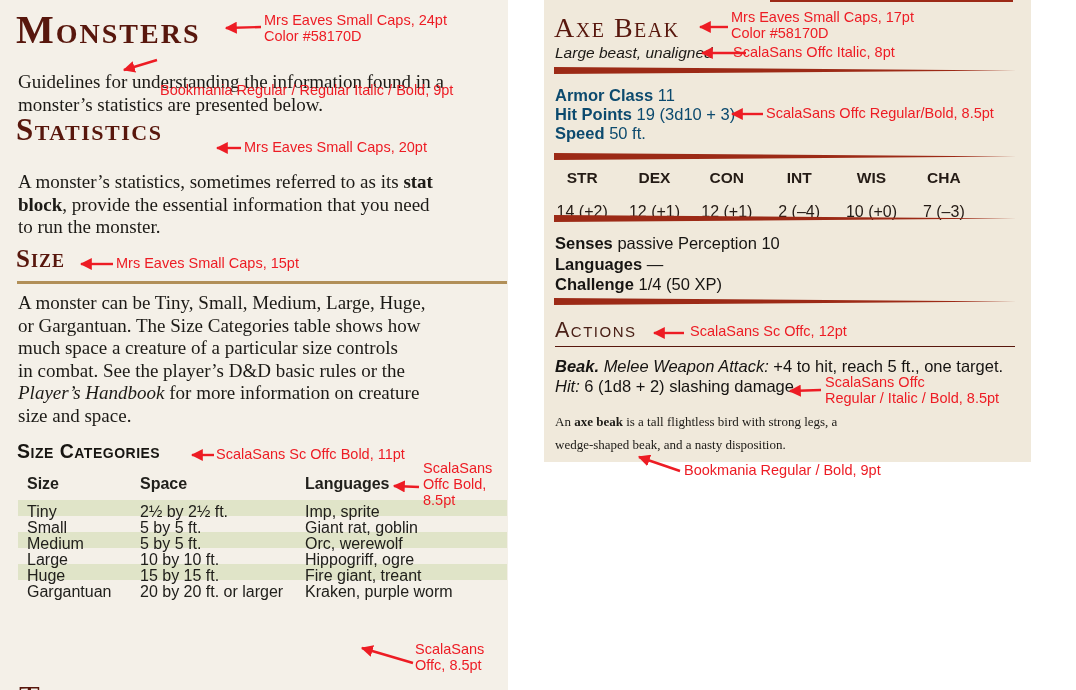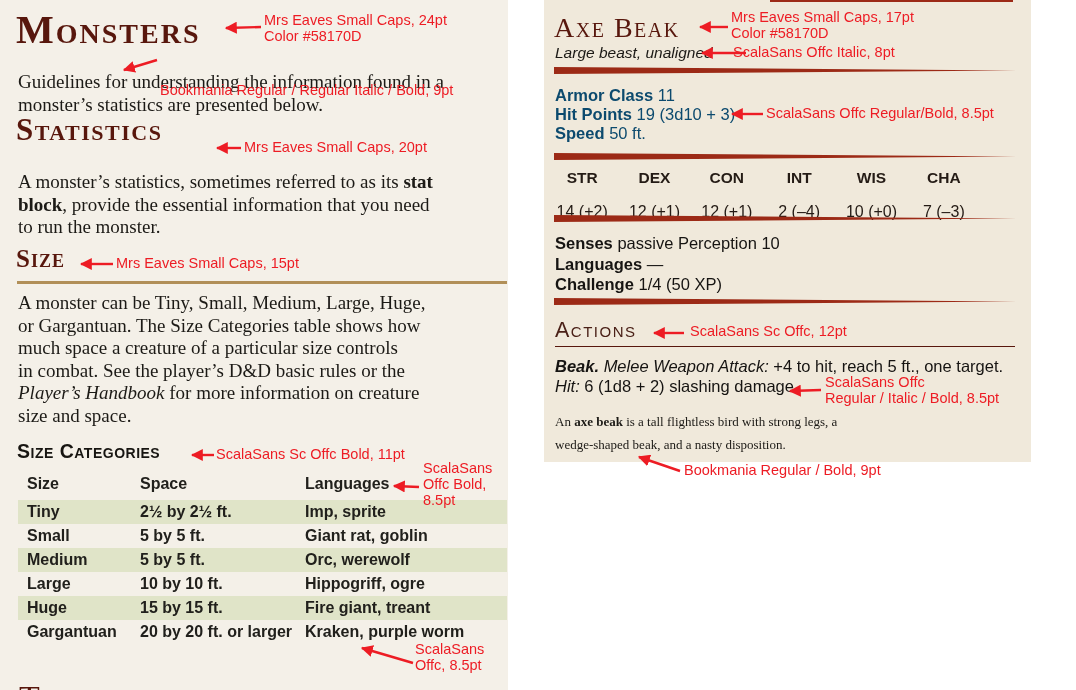--- a/index.html
+++ b/index.html
@@ -16,21 +16,21 @@
   .h3{position:absolute;left:16px;top:245px;font-size:25px;letter-spacing:1px;}
   .serif-p{position:absolute;font-size:19px;line-height:22.5px;white-space:pre-line;margin:0;}
   .intro{left:18px;top:71px;width:486px;}
   .stats-para{left:18px;top:171px;width:486px;}
   .size-para{left:18px;top:292px;width:486px;}
   .gold-rule{position:absolute;left:17px;top:281px;width:490px;height:3px;background:#b18f58;}
   .table-title{position:absolute;left:17px;top:440px;font-family:"Liberation Sans", sans-serif;
                font-variant:small-caps;font-weight:bold;font-size:19.5px;color:#171511;letter-spacing:.5px;}
   .size-table{position:absolute;left:18px;top:471px;width:489px;font-family:"Liberation Sans", sans-serif;
               font-size:16px;color:#21201c;}
-  .trow{display:flex;height:24px;line-height:24px;font-weight:bold;}
+  .trow{display:flex;height:16px;line-height:24px;}
   .trow.head{height:29px;line-height:26px;font-weight:bold;}
   .trow.stripe{background:#e0e4c8;}
   .tc1{width:113px;padding-left:9px;box-sizing:border-box;}
   .tc2{width:165px;padding-left:9px;box-sizing:border-box;}
   .tc3{flex:1;padding-left:9px;box-sizing:border-box;}
   .partial-t{position:absolute;left:19px;top:679px;font-size:34px;color:#58170D;
              font-family:"Liberation Serif", serif;}
   
   .sb-name{position:absolute;left:10px;top:12px;font-variant:small-caps;color:#58170D;
            font-size:28px;letter-spacing:1.5px;font-family:"Liberation Serif", serif;}

